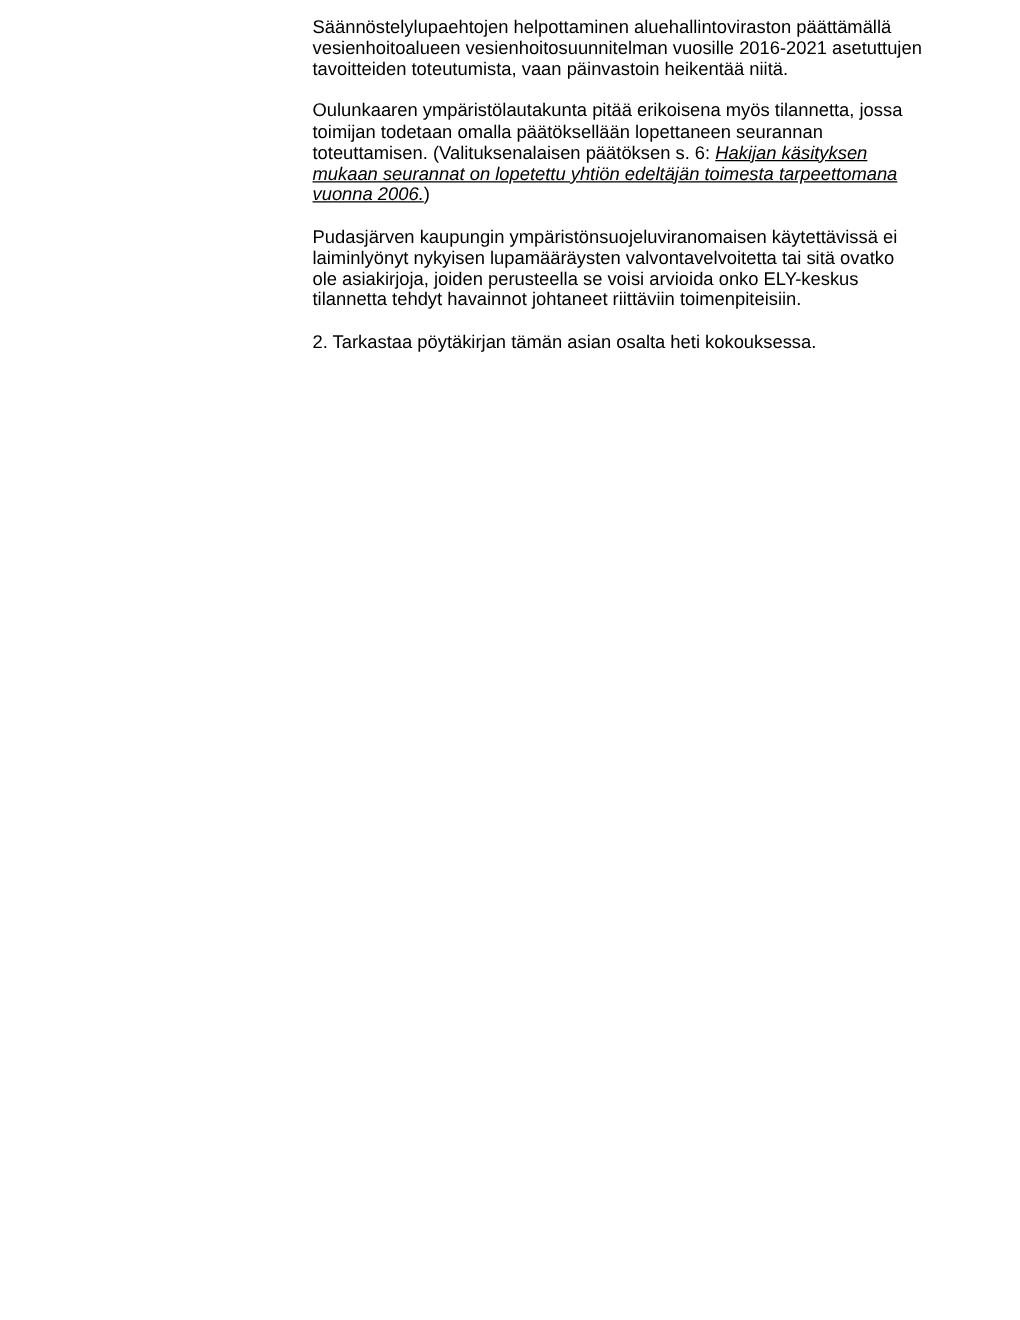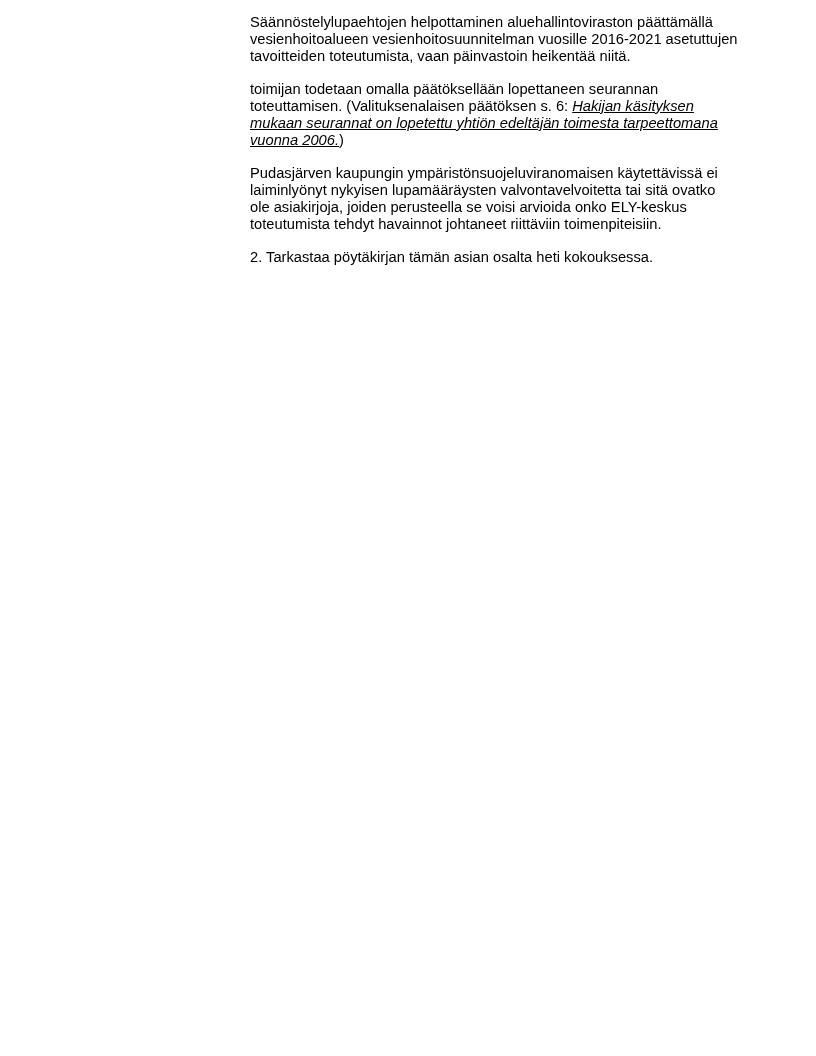--- a/index.html
+++ b/index.html
@@ -39,28 +39,29 @@
 <body>
 
 <div class="page">
   <div class="text-block">
       <div class="paragraph">
         <div class="line"><span class="run">Säännöstelylupaehtojen helpottaminen aluehallintoviraston päättämällä</span></div>
         <div class="line"><span class="run">vesienhoitoalueen vesienhoitosuunnitelman vuosille 2016-2021 asetuttujen</span></div>
         <div class="line"><span class="run">tavoitteiden toteutumista, vaan päinvastoin heikentää niitä.</span></div>
       </div>
       <div class="paragraph">
+        <div class="line"><span class="run">Oulunkaaren ympäristölautakunta pitää erikoisena myös tilannetta, jossa</span></div>
         <div class="line"><span class="run">toimijan todetaan omalla päätöksellään lopettaneen seurannan</span></div>
         <div class="line"><span class="run">toteuttamisen. (Valituksenalaisen päätöksen s. 6: </span><span class="run italic">Hakijan käsityksen</span></div>
         <div class="line"><span class="run italic">mukaan seurannat on lopetettu yhtiön edeltäjän toimesta tarpeettomana</span></div>
         <div class="line"><span class="run italic">vuonna 2006.</span><span class="run">)</span></div>
       </div>
       <div class="paragraph">
         <div class="line"><span class="run">Pudasjärven kaupungin ympäristönsuojeluviranomaisen käytettävissä ei</span></div>
         <div class="line"><span class="run">laiminlyönyt nykyisen lupamääräysten valvontavelvoitetta tai sitä ovatko</span></div>
         <div class="line"><span class="run">ole asiakirjoja, joiden perusteella se voisi arvioida onko ELY-keskus</span></div>
-        <div class="line"><span class="run">toteutumista tehdyt havainnot johtaneet riittäviin toimenpiteisiin.</span></div>
+        <div class="line"><span class="run">tilannetta tehdyt havainnot johtaneet riittäviin toimenpiteisiin.</span></div>
       </div>
       <div class="paragraph">
         <div class="line"><span class="run">2. Tarkastaa pöytäkirjan tämän asian osalta heti kokouksessa.</span></div>
       </div>
     </div>
 </div>
 
 </body></html>

